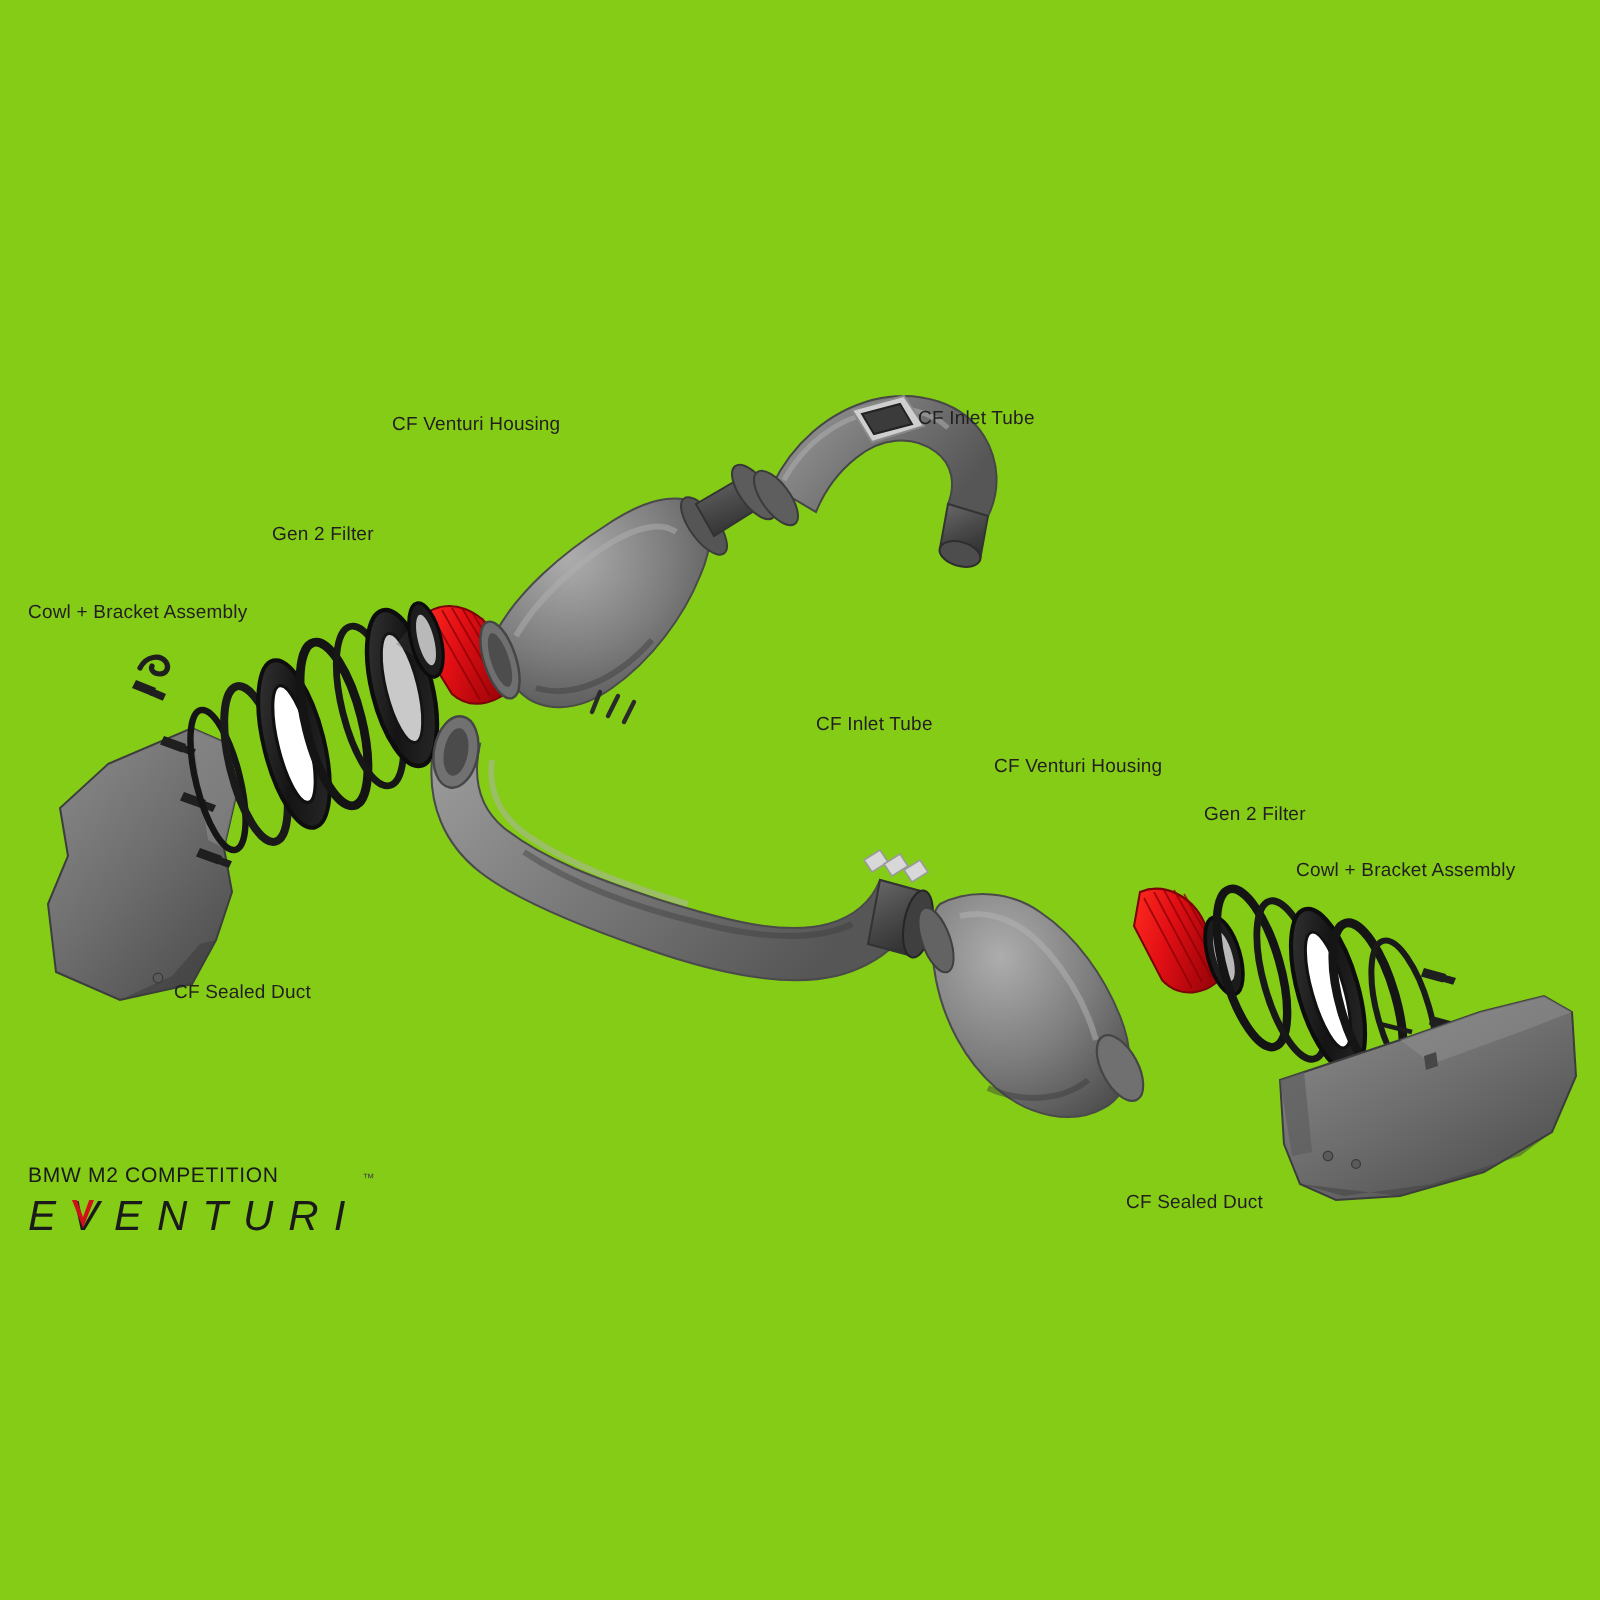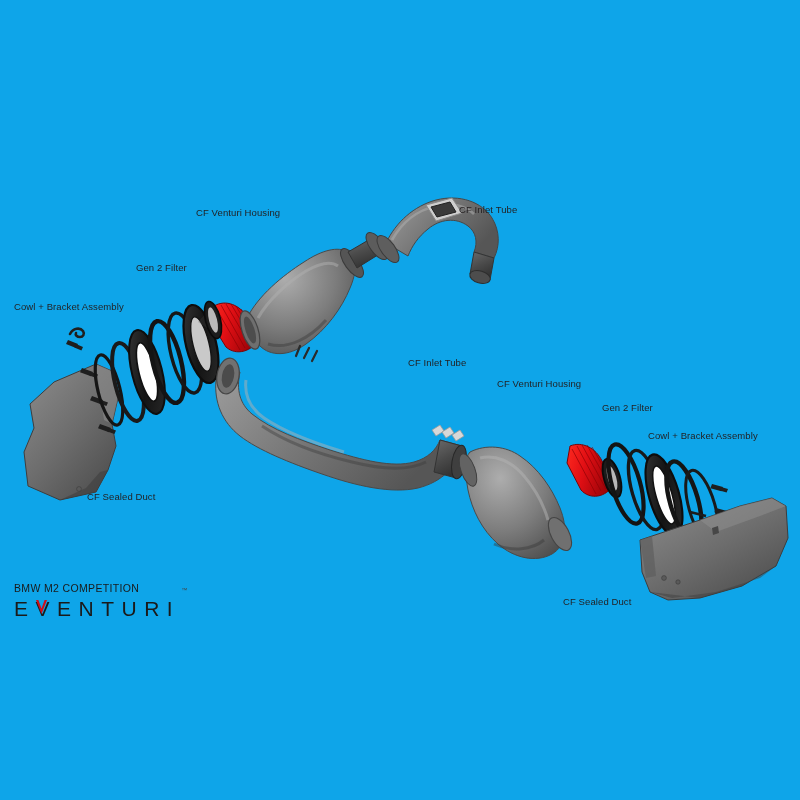--- a/index.html
+++ b/index.html
@@ -1,29 +1,29 @@
 <!DOCTYPE html>
 <html><head>
 <meta charset="utf-8">
 <title>Eventuri BMW M2 Competition Intake — Exploded View</title>
 <style>
   html,body{margin:0;padding:0;background:#ffffff;}
   body{width:800px;height:800px;overflow:hidden;
        font-family:"Liberation Sans","DejaVu Sans",sans-serif;}
-  #stage{position:relative;width:800px;height:800px;background:#0ea5e9;}
+  #stage{position:relative;width:800px;height:800px;background:#84cc16;}
   svg#diagram{position:absolute;left:0;top:0;width:800px;height:800px;display:block;}
 
   .lbl{position:absolute;font-size:9.5px;color:#231f20;white-space:nowrap;
        letter-spacing:.1px;line-height:1;}
 
   
   #brand{position:absolute;left:14px;top:582px;}
   #brand .model{font-size:10.5px;color:#1a1a1a;letter-spacing:.35px;
                 white-space:nowrap;font-weight:400;}
-  #brand .word{margin-top:4px;position:relative;display:flex;align-items:flex-start;}
+  #brand .word{margin-top:4px;position:relative;display:flex;align-items:flex-start;font-style:italic;}
   #brand .word .t{font-size:21px;letter-spacing:7.5px;color:#1a1a1a;
                   line-height:1;font-weight:400;}
   #brand .tm{font-size:6px;color:#444;margin-left:1px;
              position:relative;top:-11px;}
   #brand .vmark{position:absolute;left:20.5px;top:1px;width:13px;height:17px;}
 </style>
 </head>
 <body>
 
 <div id="stage">

